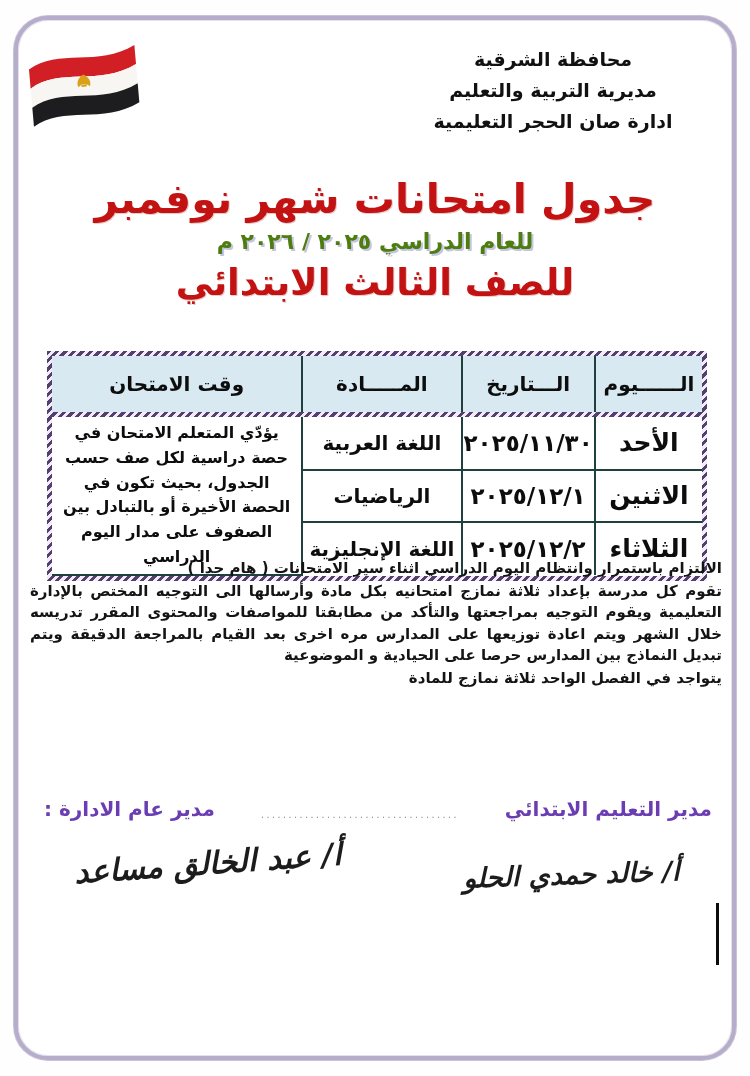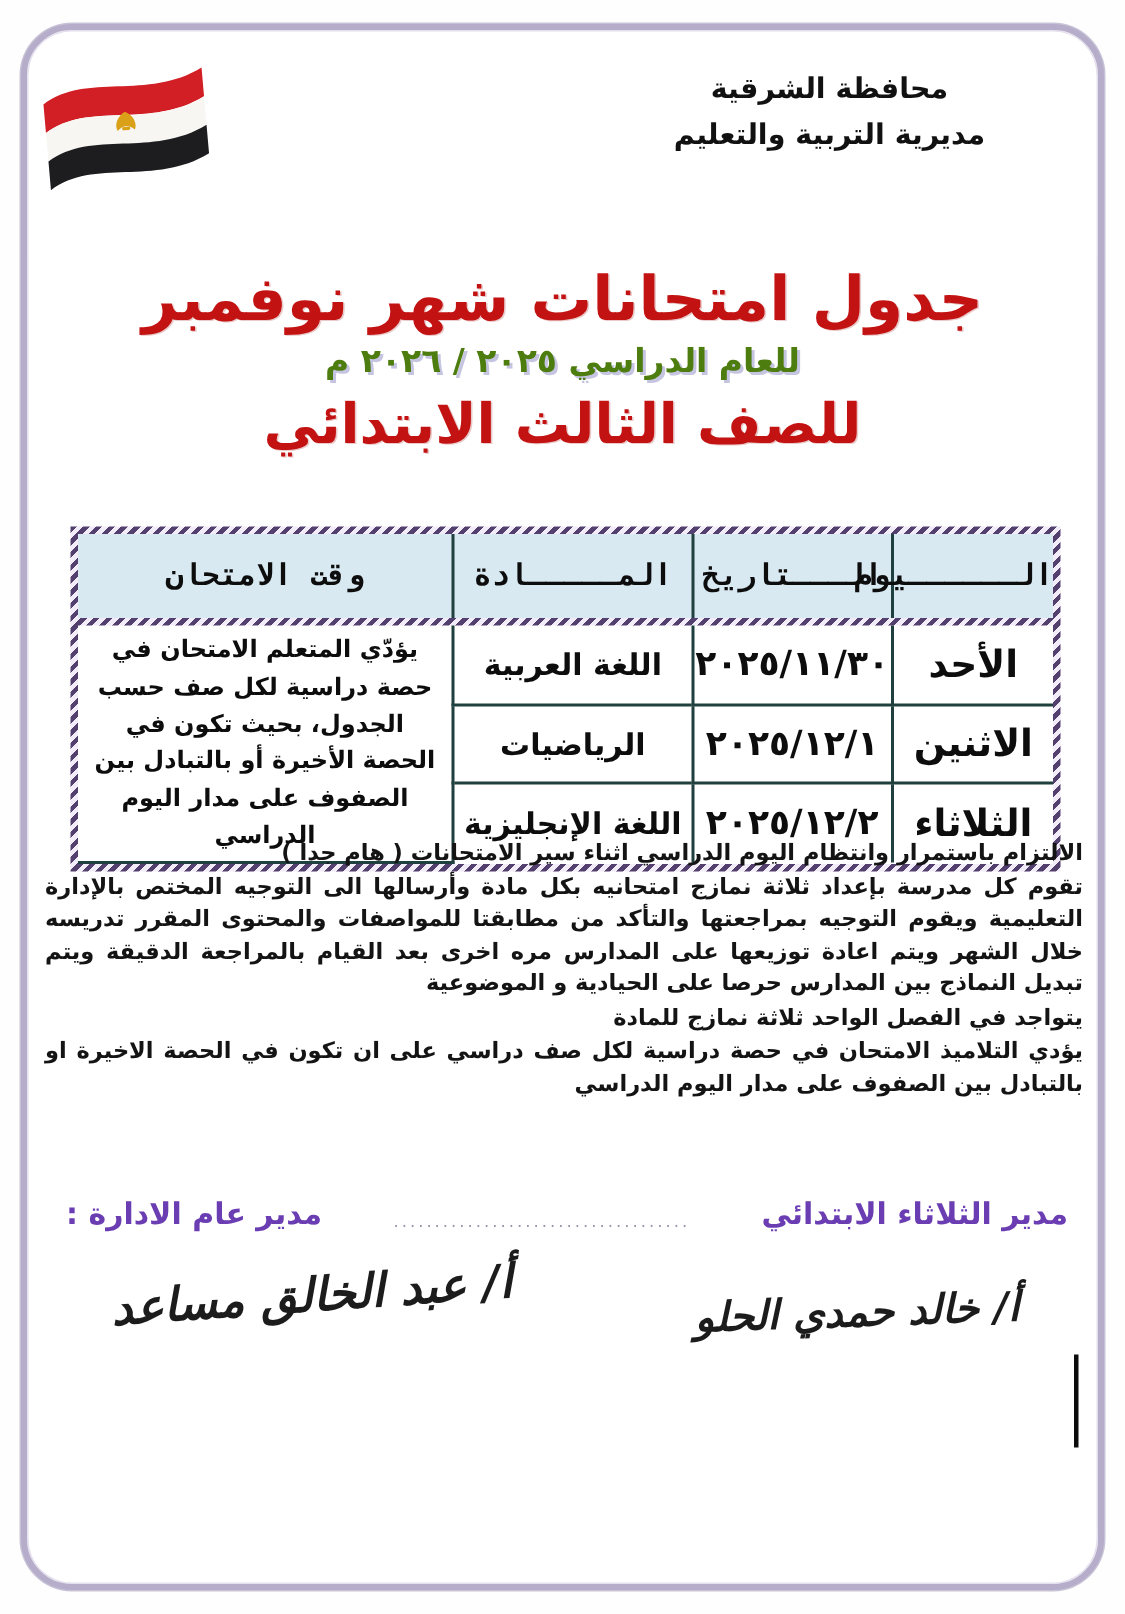--- a/index.html
+++ b/index.html
@@ -47,21 +47,21 @@
   td.day-cell    { font-size:25px; font-weight:bold; height:45px; }
   td.date-cell   { font-size:23px; font-weight:bold; letter-spacing:1px; }
   td.subject-cell{ font-size:20px; font-weight:bold; }
   td.exam-cell   { font-size:16px; font-weight:bold; line-height:1.55; padding:4px 10px; }
   col.c-day     { width:16.5%; }
   col.c-date    { width:20.5%; }
   col.c-subject { width:24.5%; }
   col.c-exam    { width:38.5%; }
   .outer-none th:first-child, .outer-none td:first-child { border-right:none; }
   .outer-none th:last-child,  .outer-none td:last-child  { border-left:none; }
-  .thead-table th { border-top:none; border-bottom:none;font-family:Liberation Mono, monospace; }
+  .thead-table th { border-top:none; border-bottom:none; }
   .tbody-table tr:first-child td { border-top:none; }
   .tbody-table tr:last-child td  { border-bottom:none; }
   
   .notes {
     position:absolute; top:558px; right:28px; left:30px;
     direction:rtl; text-align:right; color:#141414;
   }
   .note { font-size:15px; font-weight:bold; line-height:21.5px; text-align:justify; margin-bottom:1px; }
   
   .sign-row {
@@ -94,20 +94,21 @@
       <g fill="#d9a018">
         <path d="M60 36 c-6 3 -8 9 -6 13 c2 -2 4 -3 6 -3 c2 0 4 1 6 3 c2 -4 0 -10 -6 -13 z"></path>
         <rect x="57.2" y="46.5" width="5.6" height="2.4" rx="1"></rect>
       </g>
     </svg>
   </div>
 
   <div class="org-header">
     <div class="org-line">محافظة الشرقية</div>
     <div class="org-line">مديرية التربية والتعليم</div>
+    <div class="org-line">ادارة صان الحجر التعليمية</div>
   </div>
 
   <div class="title-block">
     <div class="title-main">جدول امتحانات شهر نوفمبر</div>
     <div class="title-year">للعام الدراسي ٢٠٢٥ / ٢٠٢٦ م</div>
     <div class="title-grade">للصف الثالث الابتدائي</div>
   </div>
 
   <div class="table-wrap">
     <table class="thead-table outer-none">
@@ -151,25 +152,24 @@
         <td class="subject-cell">اللغة الإنجليزية</td>
       </tr>
     </tbody>
       </table>
   </div>
 
   <div class="notes">
     <p class="note">الالتزام باستمرار وانتظام اليوم الدراسي اثناء سير الامتحانات ( هام جدا )</p>
     <p class="note">تقوم كل مدرسة بإعداد ثلاثة نمازج امتحانيه بكل مادة وأرسالها الى التوجيه المختص بالإدارة التعليمية ويقوم التوجيه بمراجعتها والتأكد من مطابقتا للمواصفات والمحتوى المقرر تدريسه خلال الشهر ويتم اعادة توزيعها على المدارس مره اخرى بعد القيام بالمراجعة الدقيقة ويتم تبديل النماذج بين المدارس حرصا على الحيادية و الموضوعية</p>
     <p class="note">يتواجد في الفصل الواحد ثلاثة نمازج للمادة</p>
-    <p class="note">يؤدي التلاميذ الامتحان في حصة دراسية لكل صف دراسي على ان تكون في الحصة الاخيرة او بالتبادل بين الصفوف على مدار اليوم الدراسي</p>
   </div>
 
   <div class="sign-row">
-    <span class="sign-label">مدير الثلاثاء الابتدائي</span>
+    <span class="sign-label">مدير التعليم الابتدائي</span>
     <span class="sign-dots">....................................</span>
     <span class="sign-label">مدير عام الادارة :</span>
   </div>
 
   <div class="sign-names">
     <span class="sign-name name-primary">أ/ خالد حمدي الحلو</span>
     <span class="sign-name name-general">أ/ عبد الخالق مساعد</span>
   </div>
 
   <div class="stray-mark"></div>

